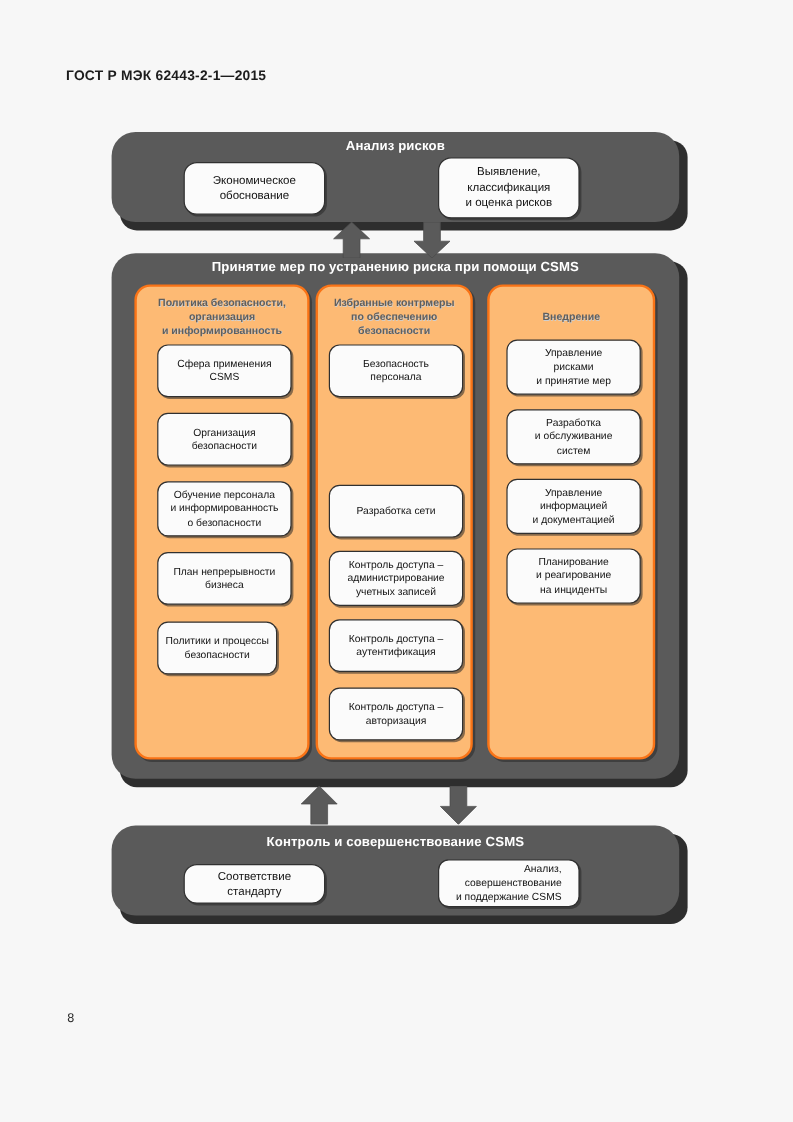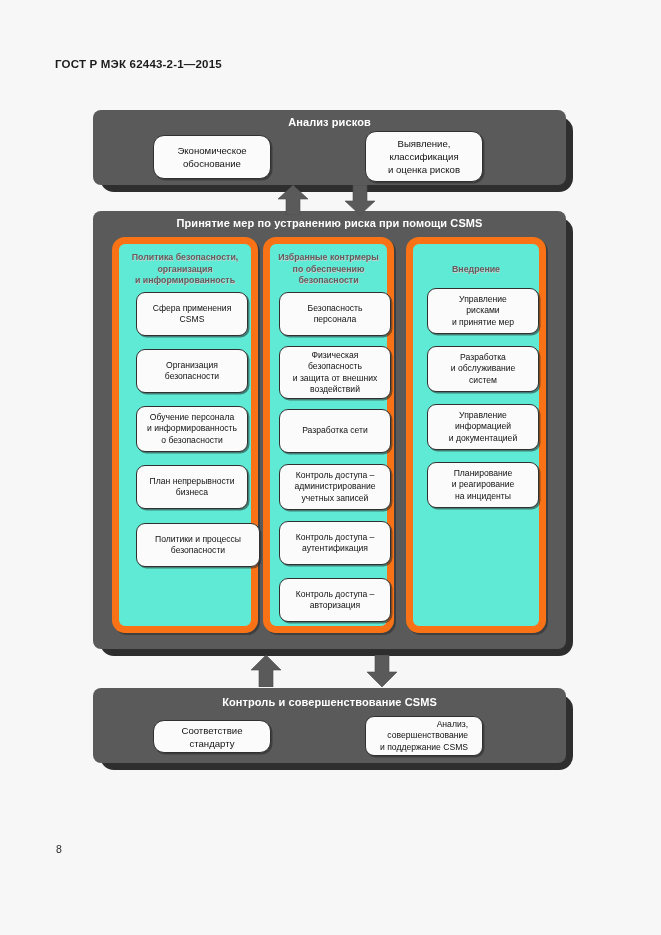--- a/index.html
+++ b/index.html
@@ -53,21 +53,21 @@
     text-align: center;
     font-size: 9.2px;
     color: #1c1c1c;
     line-height: 13px;
   }
 
   
   .panel {
     position: absolute;
     background: #5a5a5a;
-    border-radius: 8px;
+    border-radius: 20px;
     box-sizing: border-box;
   }
   .panel-shadow {
     position: absolute;
     background: #2e2e2e;
     border-radius: 14px;
     z-index: 0;
   }
   .panel-title {
     position: absolute;
@@ -100,22 +100,22 @@
   }
   .wbox.big {
     font-size: 9.6px;
     line-height: 13px;
     border-radius: 11px;
   }
 
   
   .column {
     position: absolute;
-    background: #5eead4;
-    border: 7px solid #f97316;
+    background: #fdba74;
+    border: 2px solid #f97316;
     border-radius: 13px;
     box-sizing: border-box;
     box-shadow: 2px 2px 0 rgba(35,35,35,0.5);
   }
   .column-title {
     position: absolute;
     left: 0;
     width: 100%;
     text-align: center;
     font-size: 8.8px;
@@ -182,40 +182,34 @@
       </div>
       <div class="wbox" style="left:17px; top:162px; width:112px; height:46px;">
         <span style="white-space:pre-line;">Обучение персонала
 и информированность
 о безопасности</span>
       </div>
       <div class="wbox" style="left:17px; top:221px; width:112px; height:44px;">
         <span style="white-space:pre-line;">План непрерывности
 бизнеса</span>
       </div>
-      <div class="wbox" style="left:17px; top:279px; width:124px; height:44px;">
+      <div class="wbox" style="left:17px; top:279px; width:100px; height:44px;">
         <span style="white-space:pre-line;">Политики и процессы
 безопасности</span>
       </div>
     </div>
 
     <div class="column" style="left:170px; top:26px; width:131px; height:396px;">
       <div class="column-title" style="top:8px; white-space:pre-line;">Избранные контрмеры
 по обеспечению
 безопасности</div>
       <div class="wbox" style="left:9px; top:48px; width:112px; height:44px;">
         <span style="white-space:pre-line;">Безопасность
 персонала</span>
       </div>
-      <div class="wbox" style="left:9px; top:102px; width:112px; height:53px;">
-        <span style="white-space:pre-line;">Физическая
-безопасность
-и защита от внешних
-воздействий</span>
-      </div>
       <div class="wbox" style="left:9px; top:165px; width:112px; height:44px;">
         <span style="white-space:pre-line;">Разработка сети</span>
       </div>
       <div class="wbox" style="left:9px; top:220px; width:112px; height:46px;">
         <span style="white-space:pre-line;">Контроль доступа –
 администрирование
 учетных записей</span>
       </div>
       <div class="wbox" style="left:9px; top:277px; width:112px; height:44px;">
         <span style="white-space:pre-line;">Контроль доступа –

